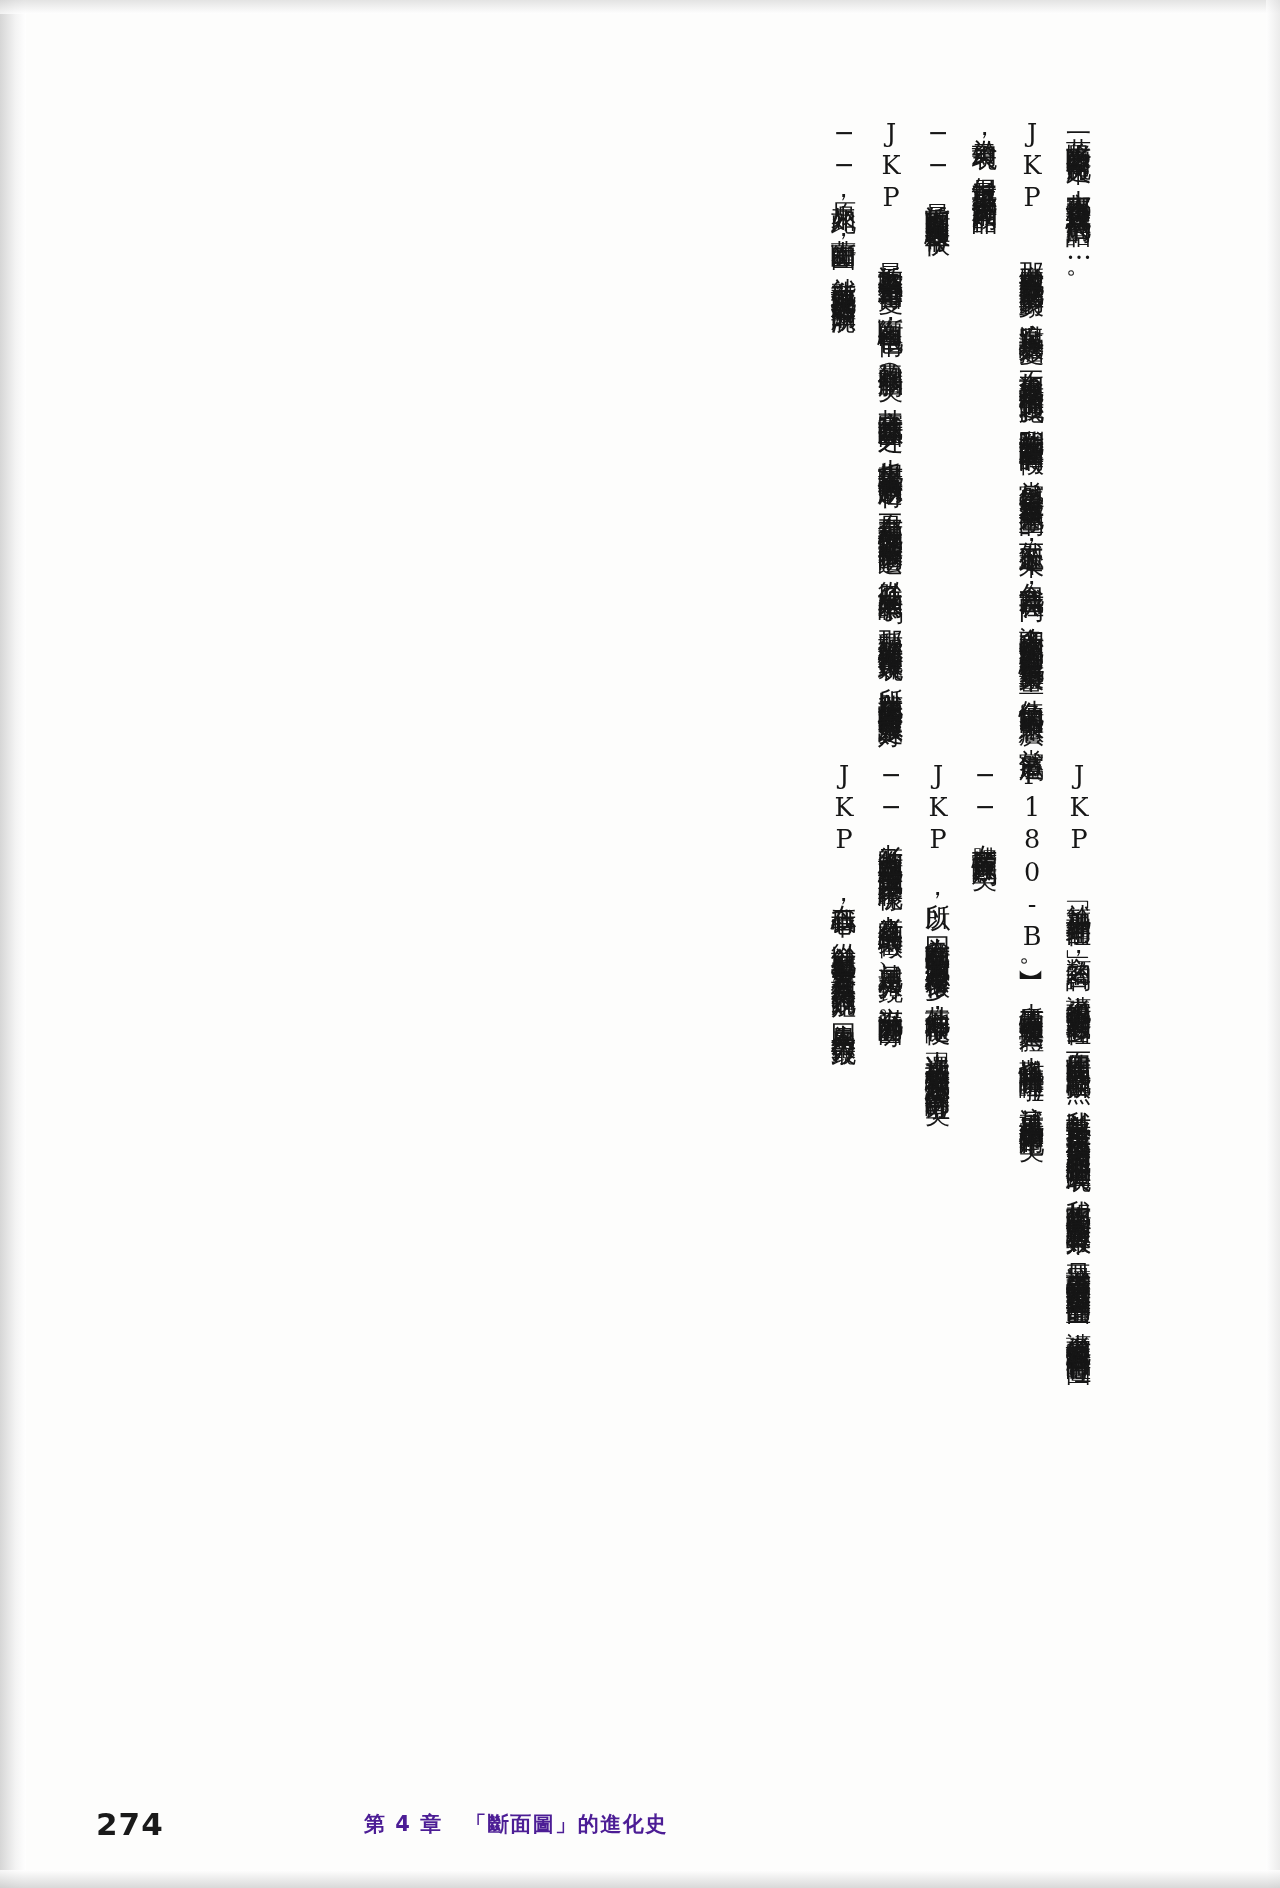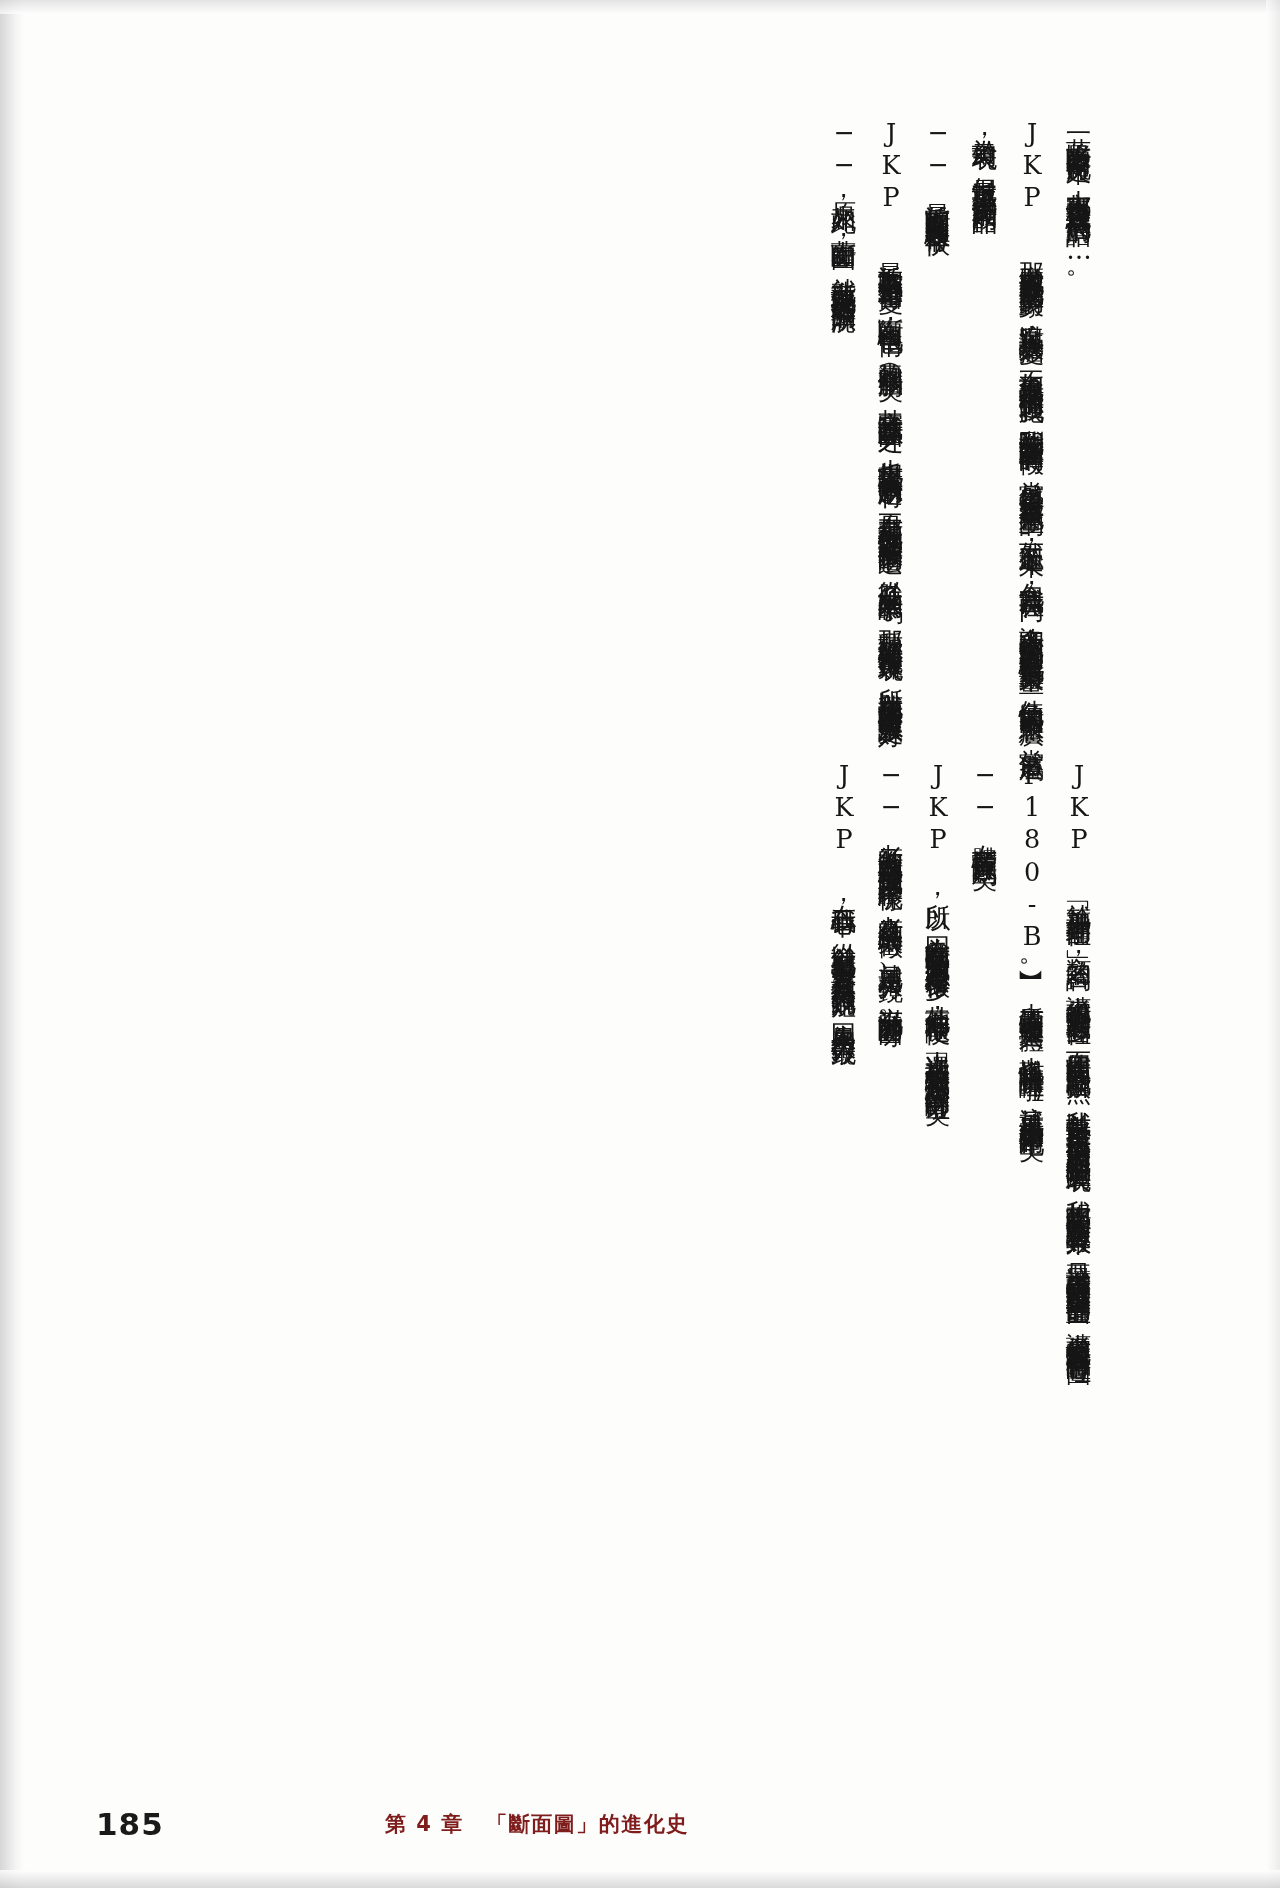--- a/index.html
+++ b/index.html
@@ -99,25 +99,25 @@
     left: 96px;
     bottom: 0;
     font-family: "DejaVu Sans", "Liberation Sans", sans-serif;
     font-weight: bold;
     font-size: 31px;
     color: #1a1a1a;
     letter-spacing: 1px;
   }
   .chapter-label {
     position: absolute;
-    left: 385px;
+    left: 364px;
     bottom: 4px;
     font-family: "DejaVu Sans", "Liberation Sans", sans-serif;
     font-size: 21px;
-    color: #7f1d1d;
+    color: #4c1d95;
     letter-spacing: 1.5px;
     font-weight: bold;
   }
 </style>
 </head>
 <body>
 
 <div class="page">
 
   <div class="edge-left"></div>
@@ -136,17 +136,17 @@
   <div class="text-block" id="col-block-bottom">
     <p class="para">JKP　就算加上「插到裡面了！」之類的台詞，讀者也很難明白到底有多裡面，而使用斷面圖的話就能一目了然。我以前常常畫女孩子被巨根插入壓迫到內臟而忍不住嘔吐的表現，我想加上斷面圖的話應該會更有效果。只要讓讀者看到巨大陰莖壓迫到胃部的畫面，讀者自然就會理解為何會嘔吐【圖</p>
     <p class="para">P180-B】。大質量的物體被硬塞進人體，也難怪會吐得唏哩嘩啦，這就是成人漫畫的力學作用吧（笑）。</p>
     <p class="para">──女體質量守恆原則嗎（笑）。</p>
     <p class="para">JKP　所以，因為我在斷面圖和內臟方面總是考慮得很多，其他方面卻很隨便，上次還被教訓「給我稍微思考一下擬音的部分啦」（笑）。</p>
     <p class="para">──老師您的施力點跟普通的成人漫畫家不一樣呢。老師作品的最大特徵，就是運用大分鏡、充滿魅力的斷面圖呀。</p>
     <p class="para">JKP　在我心目中，從以前就有個每二十頁一定要有五頁使用大分鏡的規矩。因為果然用大分鏡最</p>
   </div>
 
   <div class="footer">
-    <div class="page-number">185</div>
+    <div class="page-number">274</div>
     <div class="chapter-label">第 4 章　「斷面圖」的進化史</div>
   </div>
 
 </div>
 
 </body></html>

